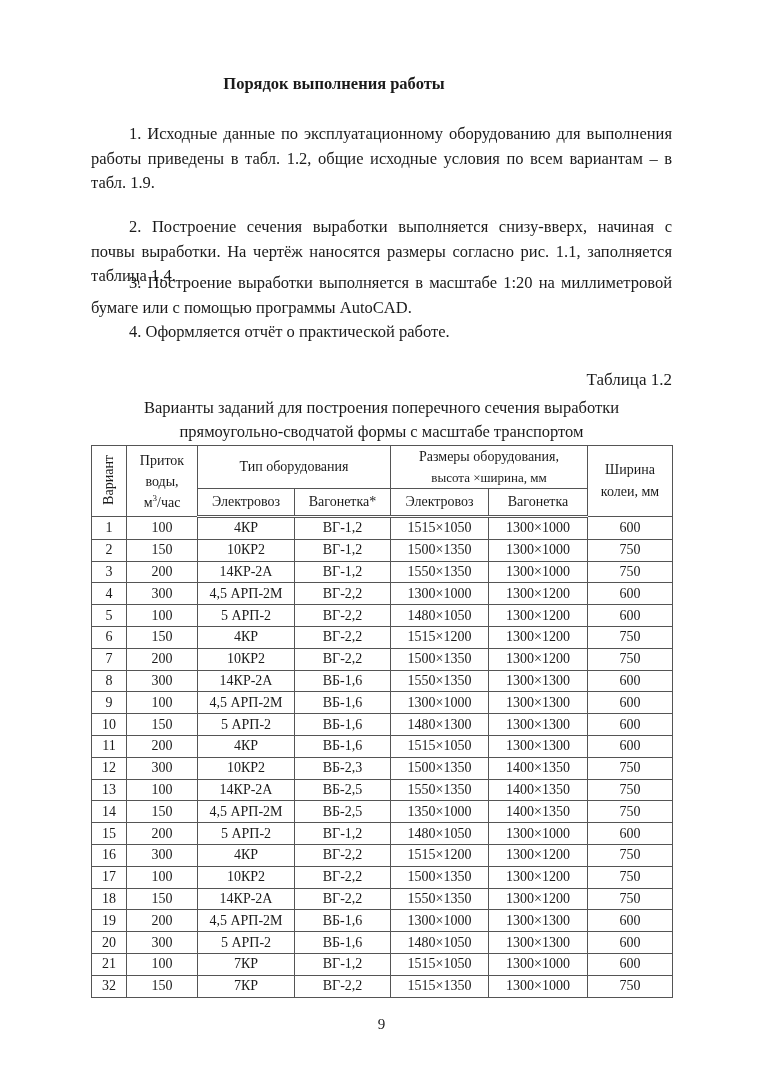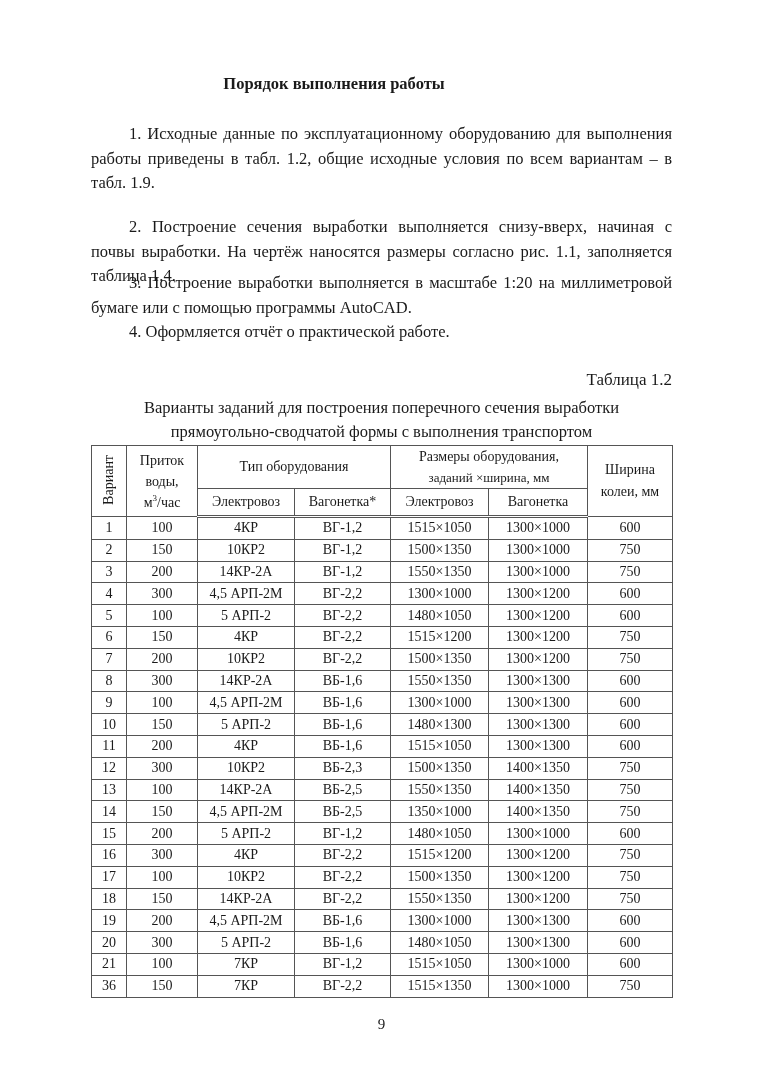--- a/index.html
+++ b/index.html
@@ -31,21 +31,21 @@
 <div class="heading">Порядок выполнения работы</div>
 
 <div class="para p1">1. Исходные данные по эксплуатационному оборудованию для выполнения работы приведены в табл. 1.2, общие исходные условия по всем вариантам – в табл. 1.9.</div>
 <div class="para p2">2. Построение сечения выработки выполняется снизу-вверх, начиная с почвы выработки. На чертёж наносятся размеры согласно рис. 1.1, заполняется таблица 1.4.</div>
 <div class="para p3">3. Построение выработки выполняется в масштабе 1:20 на миллиметровой бумаге или с помощью программы AutoCAD.</div>
 <div class="para p4">4. Оформляется отчёт о практической работе.</div>
 
 <div class="tbl-label">Таблица 1.2</div>
 <div class="caption">
   <div>Варианты заданий для построения поперечного сечения выработки</div>
-  <div>прямоугольно-сводчатой формы с выполнения транспортом</div>
+  <div>прямоугольно-сводчатой формы с масштабе транспортом</div>
 </div>
 
 <table class="data">
   <colgroup>
     <col style="width:35px">
       <col style="width:71px">
       <col style="width:97px">
       <col style="width:96px">
     <col style="width:98px">
       <col style="width:99px">
@@ -57,21 +57,21 @@
         <span class="vert">Вариант</span>
       </th>
       <th rowspan="2" style="line-height:21px;">
         <div>Приток</div>
         <div>воды,</div>
         <div><span>м</span><sup>3</sup><span>/час</span></div>
       </th>
       <th colspan="2">Тип оборудования</th>
       <th colspan="2" style="line-height:21px;">
         <div>Размеры оборудования,</div>
-        <div style="font-size:13px;">заданий ×ширина, мм</div>
+        <div style="font-size:13px;">высота ×ширина, мм</div>
       </th>
       <th rowspan="2" style="line-height:22px;">
         <div>Ширина</div>
         <div>колеи, мм</div>
       </th>
     </tr>
     <tr class="h2">
       <th>Электровоз</th>
       <th>Вагонетка*</th>
       <th>Электровоз</th>
@@ -262,21 +262,21 @@
       <tr>
         <td>21</td>
         <td>100</td>
         <td>7КР</td>
         <td>ВГ-1,2</td>
         <td>1515×1050</td>
         <td>1300×1000</td>
         <td>600</td>
       </tr>
       <tr>
-        <td>36</td>
+        <td>32</td>
         <td>150</td>
         <td>7КР</td>
         <td>ВГ-2,2</td>
         <td>1515×1350</td>
         <td>1300×1000</td>
         <td>750</td>
       </tr>
     </tbody>
 </table>
 

